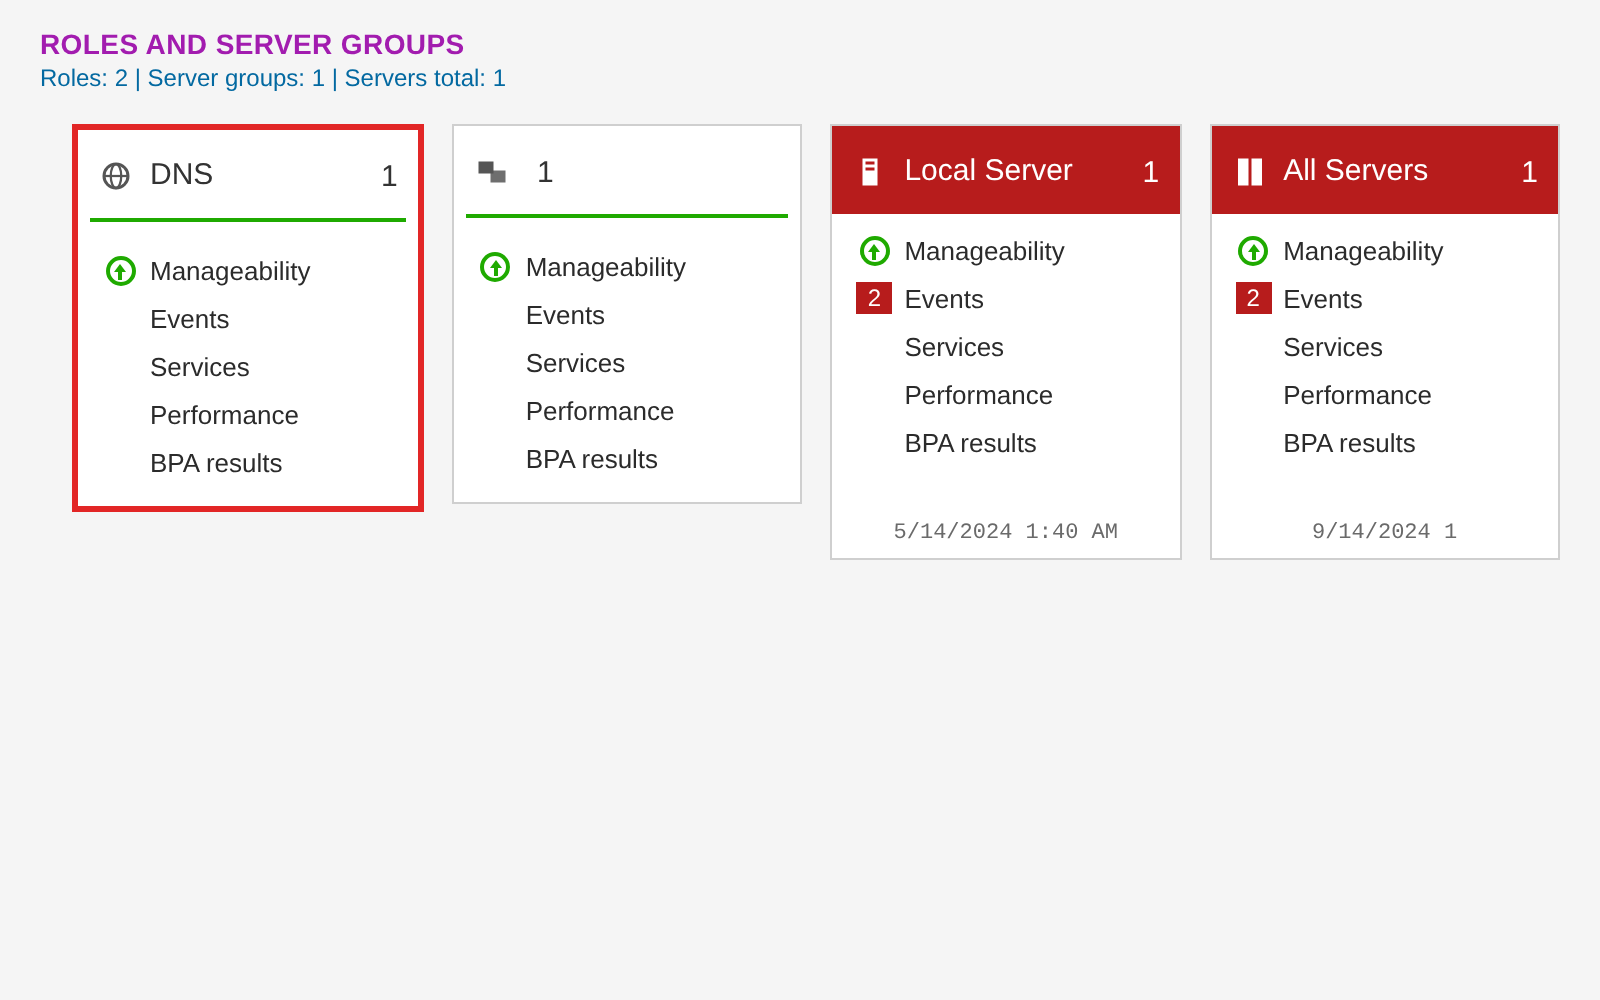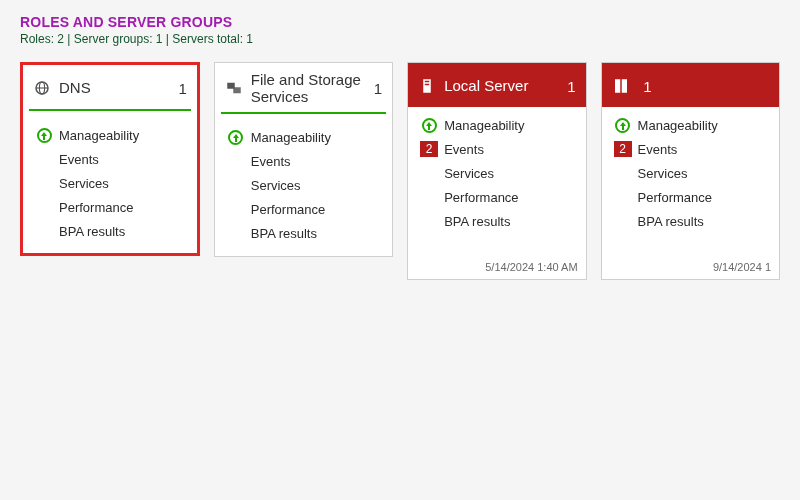--- a/index.html
+++ b/index.html
@@ -13,39 +13,40 @@
     color: #333;
   }
   .section-title {
     font-size: 14px;
     font-weight: 600;
     color: #a21caf;
     letter-spacing: 0.2px;
   }
   .section-sub {
     font-size: 12px;
-    color: #14532d;
+    color: #0369a1;
     margin-top: 2px;
     margin-bottom: 16px;
   }
   .tiles {
     display: flex;
     gap: 14px;
     align-items: flex-start;
   }
   .tile {
     width: 196px;
     background: #fff;
     border: 1px solid #cfcfcf;
     display: flex;
     flex-direction: column;
     position: relative;
   }
   .tile.highlight {
     border: 3px solid #e22626;
+    margin-left: 16px;
   }
   .tile-header {
     display: flex;
     align-items: center;
     padding: 8px 10px 6px 10px;
     min-height: 44px;
   }
   .tile-header.red {
     background: #b71c1c;
     color: #fff;
@@ -125,22 +126,23 @@
     font-size: 12px;
     min-width: 18px;
     height: 16px;
     line-height: 16px;
     text-align: center;
     padding: 0 3px;
   }
   .timestamp {
     font-size: 11px;
     color: #6a6a6a;
-    text-align: right;
+    text-align: center;
     padding: 18px 8px 6px 8px;
+    font-family: Liberation Mono, monospace;
   }
   
   .svgicon { width: 18px; height: 18px; }
 </style>
 </head>
 <body>
 
 <div class="section-title">ROLES AND SERVER GROUPS</div>
 <div class="section-sub">Roles: 2  |  Server groups: 1  |  Servers total: 1</div>
 
@@ -184,21 +186,20 @@
       </div>
     </div>
     <div class="tile">
       <div class="tile-header">
         <span class="hicon">
           <svg class="svgicon" viewBox="0 0 24 24">
             <rect x="3" y="5" width="10" height="8" fill="#555"></rect>
             <rect x="11" y="11" width="10" height="8" fill="#555" opacity="0.85"></rect>
           </svg>
         </span>
-        <div class="tile-title">File and Storage Services</div>
         <div class="tile-count">1</div>
       </div>
       <div class="rule"></div>
       <div class="items">
         <div class="item">
           <span class="slot">
             <span class="icon-up"></span>
           </span>
           <span>Manageability</span>
         </div>
@@ -261,20 +262,21 @@
       <div class="timestamp">5/14/2024 1:40 AM</div>
     </div>
     <div class="tile">
       <div class="tile-header red">
         <span class="hicon">
           <svg class="svgicon" viewBox="0 0 24 24">
             <rect x="4" y="3" width="7" height="18" fill="#fff"></rect>
             <rect x="13" y="3" width="7" height="18" fill="#fff"></rect>
           </svg>
         </span>
+        <div class="tile-title">All Servers</div>
         <div class="tile-count">1</div>
       </div>
       <div class="items">
         <div class="item">
           <span class="slot">
             <span class="icon-up"></span>
           </span>
           <span>Manageability</span>
         </div>
         <div class="item">

